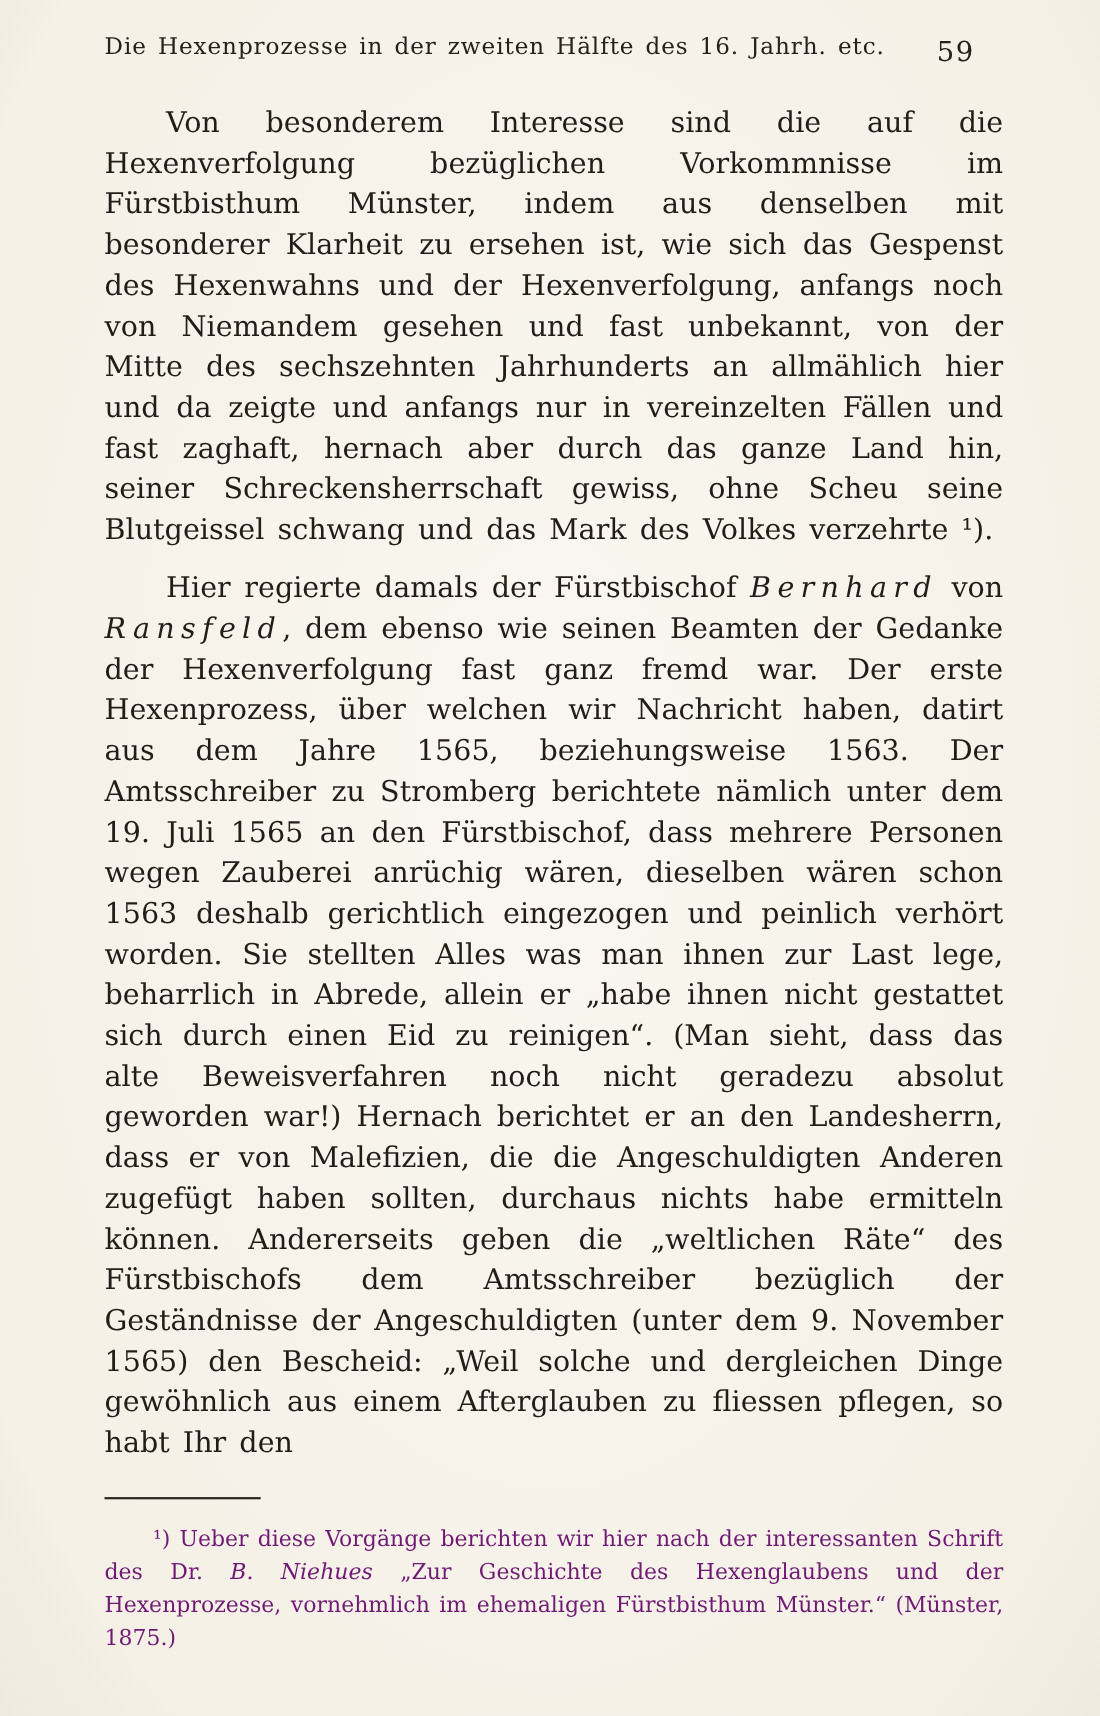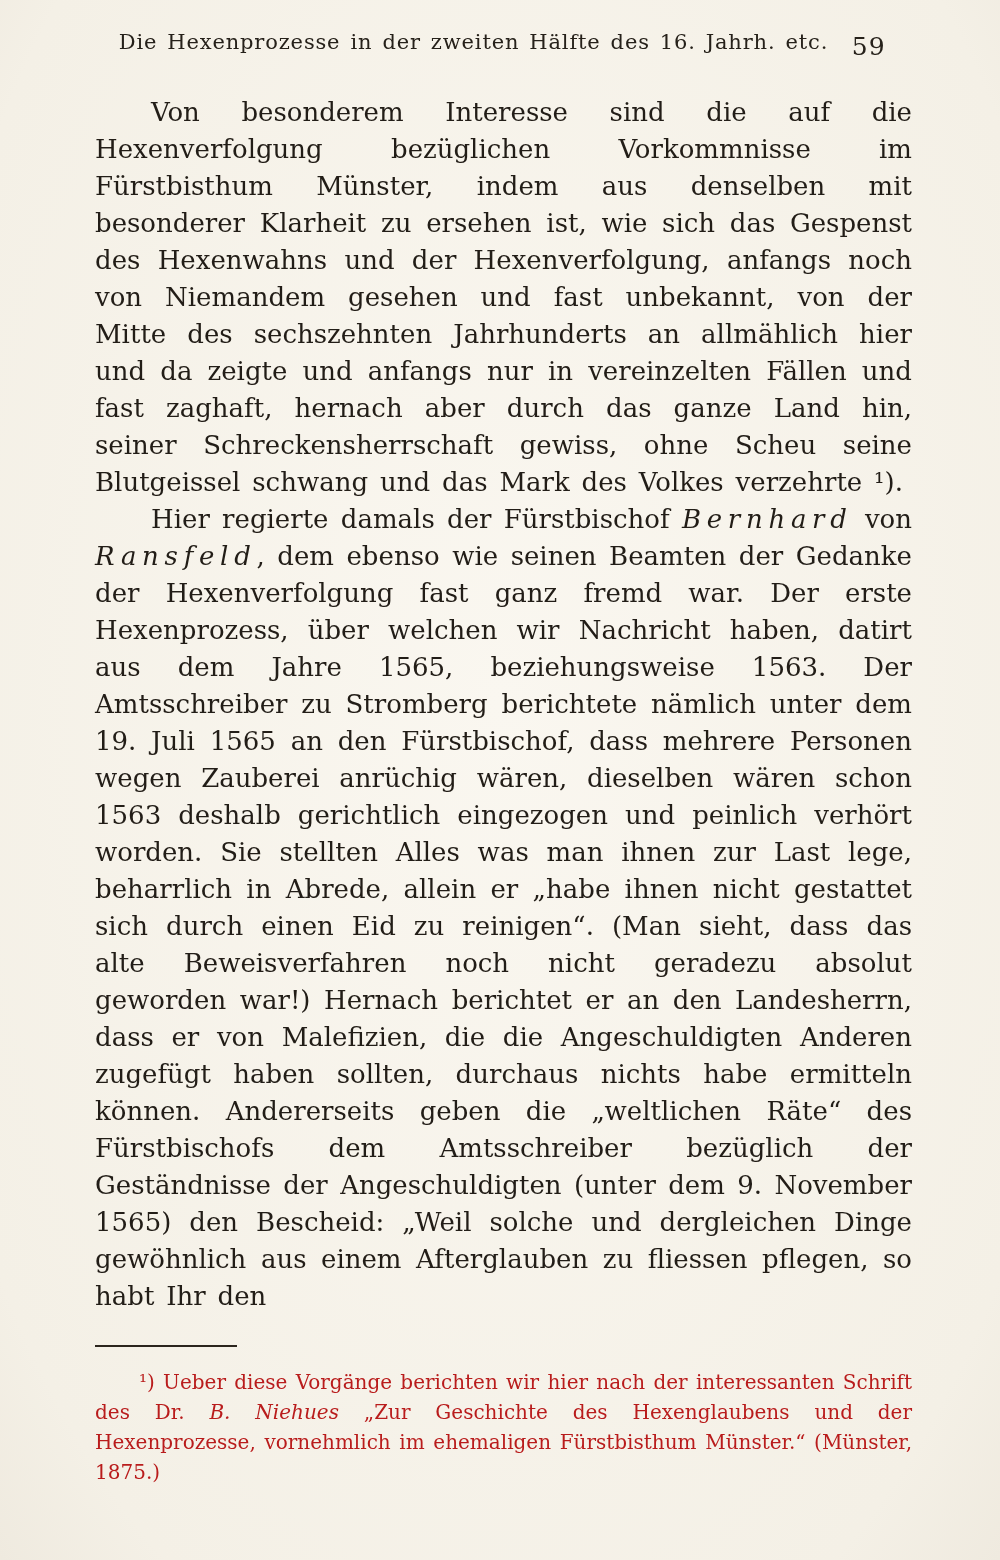--- a/index.html
+++ b/index.html
@@ -10,21 +10,21 @@
     color: #221d17;
     overflow: hidden;
   }
   .page {
     position: absolute;
     inset: 0;
     padding: 30px 88px 0 95px;
   }
   .header {
     position: relative;
-    text-align: center;
+    text-align: left;
     font-size: 21px;
     letter-spacing: 0.04em;
     word-spacing: 0.12em;
     margin-bottom: 40px;
     white-space: nowrap;
     color: #26211a;
   }
   .header .title { display: inline-block; padding-right: 60px; }
   .header .pagenum {
     position: absolute;
@@ -33,36 +33,36 @@
     font-size: 25px;
     letter-spacing: 0.05em;
   }
   .body-text {
     font-size: 26px;
     line-height: 37px;
     text-align: justify;
     word-spacing: 0.14em;
   }
   .para { text-indent: 0; }
-  .para.indent { text-indent: 56px; }
+  .para.indent { text-indent: 56px; margin-top: 16px; }
   .spaced { letter-spacing: 0.22em; font-style: italic; }
   .footnote-rule {
     width: 142px;
     height: 2px;
     background: #2b251d;
     margin-top: 30px;
   }
   .footnote {
     margin-top: 20px;
     font-size: 20px;
     line-height: 30px;
     text-align: justify;
     text-indent: 44px;
     word-spacing: 0.08em;
-    color: #b91c1c;
+    color: #701a75;
   }
   .italic { font-style: italic; }
 </style>
 </head>
 <body>
 
 <div class="page">
 
   <div class="header">
     <span class="title">Die Hexenprozesse in der zweiten Hälfte des 16. Jahrh. etc.</span>

